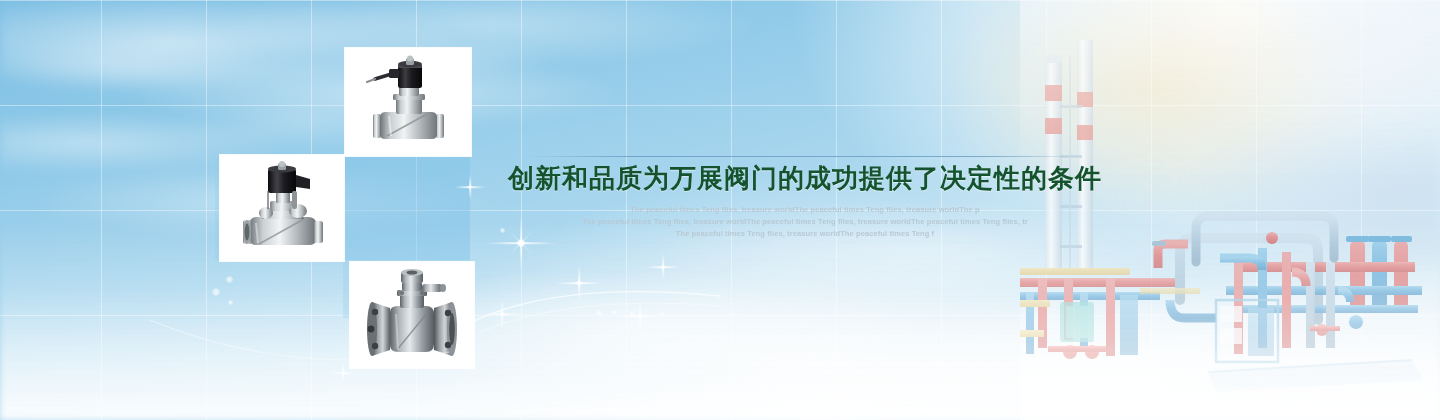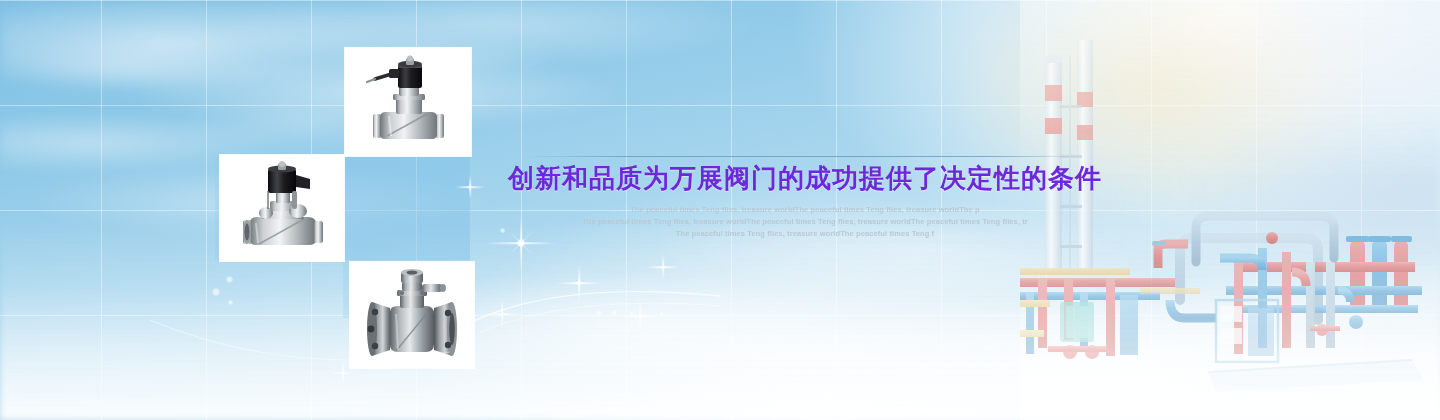--- a/index.html
+++ b/index.html
@@ -126,21 +126,21 @@
     letter-spacing:2px;
     white-space:nowrap;
     text-shadow:0 1px 2px rgba(255,255,255,.55);
   }
   .rule{
     height:1px;width:560px;margin:8px auto 6px;
     background:linear-gradient(to right, rgba(110,160,195,0) 0%, rgba(98,150,188,.75) 18%, rgba(98,150,188,.75) 82%, rgba(110,160,195,0) 100%);
   }
   .subhead{
     font-size:26px;line-height:1.2;font-weight:700;
-    color:#6d28d9;
+    color:#14532d;
     letter-spacing:1px;
     white-space:nowrap;
     text-shadow:0 1px 1px rgba(255,255,255,.5);
   }
   .blurb{
     margin-top:10px;
     color:#b8c9d4;
     font-size:7.5px;line-height:12px;
     letter-spacing:.1px;
   }

